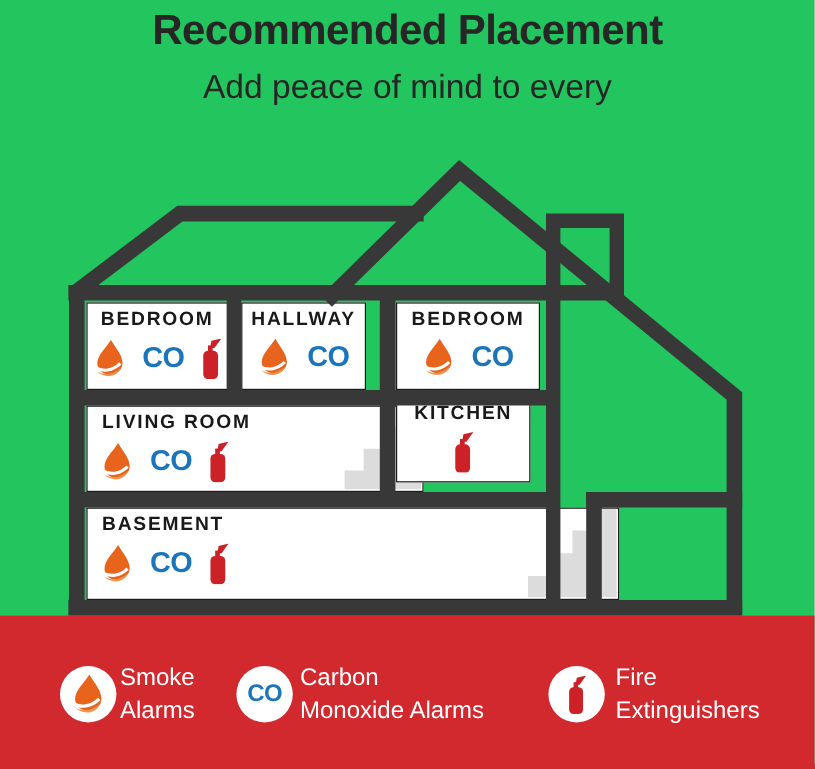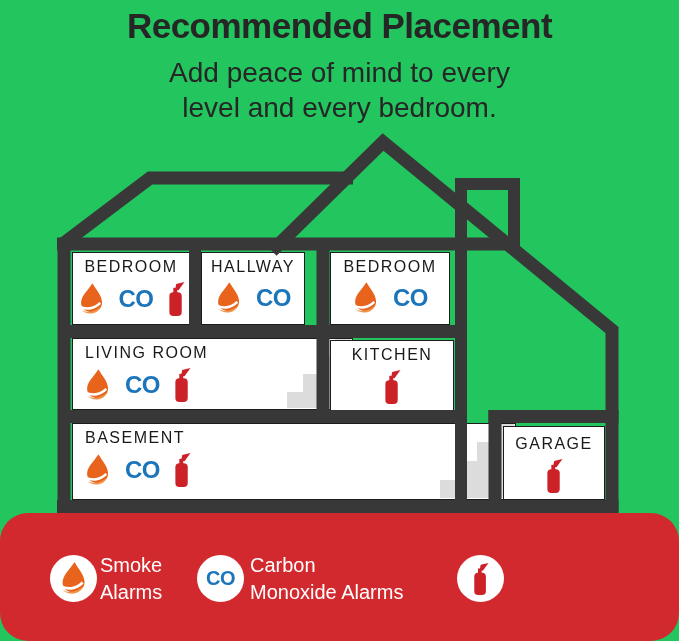--- a/index.html
+++ b/index.html
@@ -7,30 +7,30 @@
          font-family:"Liberation Sans", sans-serif;}
   
   .hdr{position:absolute;top:0;left:0;width:679px;text-align:center;}
   .hdr h1{margin:6px 0 0;font-size:35px;font-weight:bold;letter-spacing:-0.5px;color:#262626;}
   .hdr p{margin:9px 0 6px;font-size:28px;line-height:35px;color:#262626;}
   
   .diagram{position:absolute;inset:0;}
   .house-lines{position:absolute;left:0;top:0;z-index:3;pointer-events:none;}
   .room{position:absolute;z-index:2;background:#fff;border:1.6px solid #1c1c1c;box-sizing:border-box;
         display:flex;flex-direction:column;padding-top:5px;gap:6px;}
-  .rlabel{font-size:16px;font-weight:normal;letter-spacing:1.5px;color:#191919;text-align:center;line-height:1.1;}
+  .rlabel{font-size:16px;font-weight:bold;letter-spacing:1.5px;color:#191919;text-align:center;line-height:1.1;}
   .ricons{display:flex;justify-content:center;align-items:center;gap:13px;}
   .room.align-left .rlabel{text-align:left;padding-left:12px;}
   .room.align-left .ricons{justify-content:flex-start;padding-left:11px;}
   .i-flame{width:28px;height:32px;}
   .i-ext{width:18px;height:34px;}
   .i-co{font-size:24px;font-weight:bold;color:#1B75BB;letter-spacing:-0.5px;line-height:1;}
   .stairs{position:absolute;right:1px;bottom:1px;z-index:1;}
   
-  .legend{position:absolute;left:0;top:513px;width:679px;height:128px;background:#D2292E;z-index:1;border-radius:28px;}
+  .legend{position:absolute;left:0;top:513px;width:679px;height:128px;background:#D2292E;z-index:1;}
   .lg-circle{position:absolute;width:47px;height:47px;border-radius:50%;background:#fff;
              display:flex;align-items:center;justify-content:center;}
   .lg-co{font-size:20px;font-weight:bold;color:#1B75BB;letter-spacing:-0.5px;}
   .lg-text{position:absolute;color:#ffffff;font-size:20px;line-height:27px;font-weight:500;}
   .defs{position:absolute;width:0;height:0;overflow:hidden;}
 </style>
 </head>
 <body>
 
 <svg class="defs" aria-hidden="true">
@@ -48,21 +48,21 @@
       </g>
     </symbol>
   </defs>
 </svg>
 
 <div class="stage">
 
   <div class="hdr">
     <h1>Recommended Placement</h1>
     <p><span>Add peace of mind to every</span><br>
-      <span>level and every bedroom.</span></p>
+      </p>
   </div>
 
   <div class="diagram">
 
     <svg class="house-lines" width="679" height="641" viewBox="0 0 679 641">
       <g stroke="#383838" stroke-width="13" fill="none" stroke-linejoin="miter">
 
         <path d="M64 512 L64 243 L150 178 L353 178"></path>
 
         <path d="M272 251 L383 142 L612 330 L612 512"></path>
@@ -128,21 +128,21 @@
         <svg class="i-flame" viewBox="0 0 32 36">
             <use href="#flame-sym"></use>
           </svg>
         <span class="i-co">CO</span>
         <svg class="i-ext" viewBox="0 0 20 38">
             <use href="#ext-sym"></use>
           </svg>
       </div>
     </div>
 
-    <div class="room" style="left:330px;top:340px;width:124px;height:72px">
+    <div class="room" style="left:330px;top:330px;width:112px;height:72px">
       <div class="rlabel">KITCHEN</div>
       <div class="ricons">
         <svg class="i-ext" viewBox="0 0 20 38">
             <use href="#ext-sym"></use>
           </svg>
       </div>
     </div>
 
     <div class="room align-left" style="left:72px;top:423px;width:444px;height:77px">
       <svg class="stairs" width="74" height="74">
@@ -153,28 +153,20 @@
         <svg class="i-flame" viewBox="0 0 32 36">
             <use href="#flame-sym"></use>
           </svg>
         <span class="i-co">CO</span>
         <svg class="i-ext" viewBox="0 0 20 38">
             <use href="#ext-sym"></use>
           </svg>
       </div>
     </div>
 
-    <div class="room" style="left:503px;top:426px;width:102px;height:74px;padding-top:8px">
-      <div class="rlabel">GARAGE</div>
-      <div class="ricons">
-        <svg class="i-ext" viewBox="0 0 20 38">
-            <use href="#ext-sym"></use>
-          </svg>
-      </div>
-    </div>
   </div>
 
   <div class="legend">
 
     <div class="lg-circle" style="left:50px;top:42px">
       <svg width="30" height="33" viewBox="0 0 32 36">
           <use href="#flame-sym"></use>
         </svg>
     </div>
     <div class="lg-text" style="left:100px;top:39px">
@@ -188,15 +180,19 @@
     <div class="lg-text" style="left:250px;top:39px">
       <span>Carbon</span><br>
       <span>Monoxide Alarms</span>
     </div>
 
     <div class="lg-circle" style="left:457px;top:42px">
       <svg width="17" height="32" viewBox="0 0 20 38">
           <use href="#ext-sym"></use>
         </svg>
     </div>
+    <div class="lg-text" style="left:513px;top:39px">
+      <span>Fire</span><br>
+      <span>Extinguishers</span>
+    </div>
 
   </div>
 </div>
 
 </body></html>

